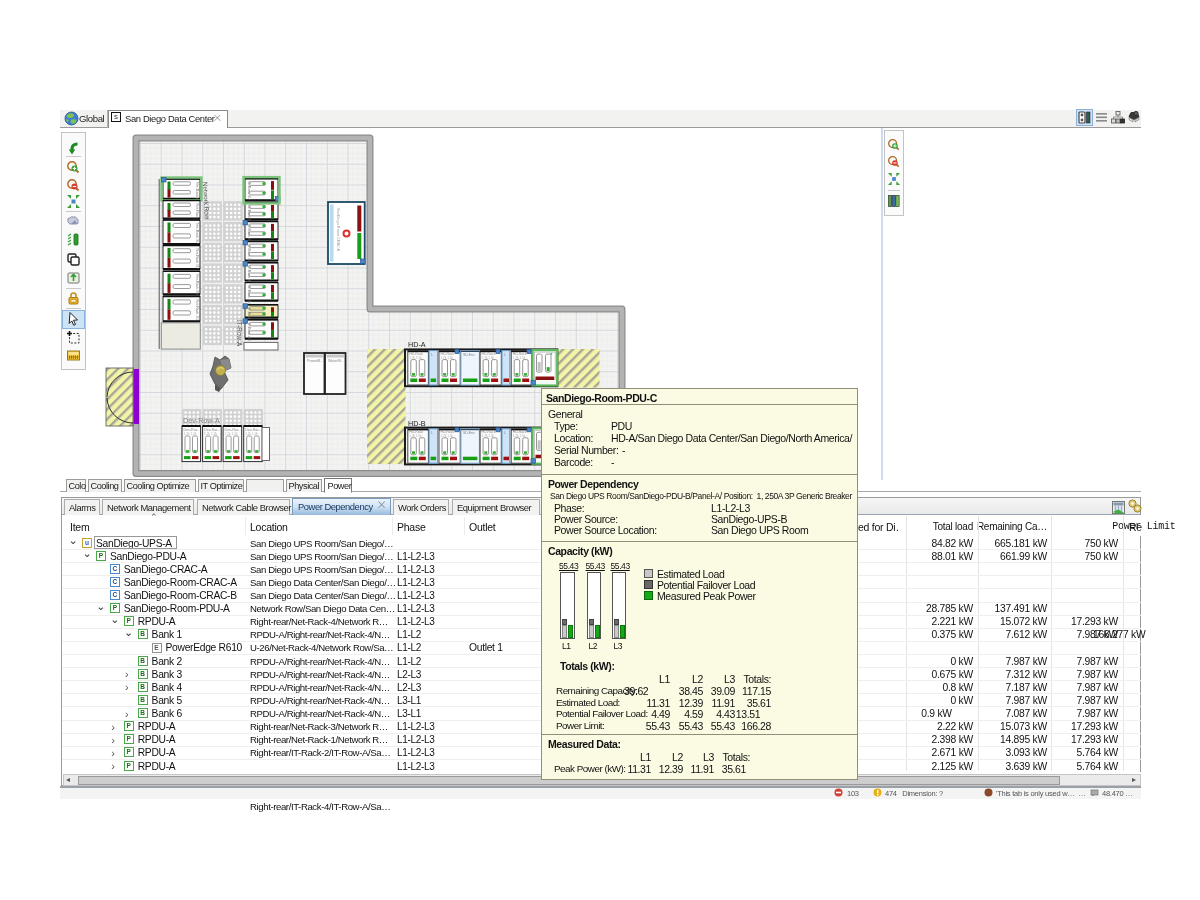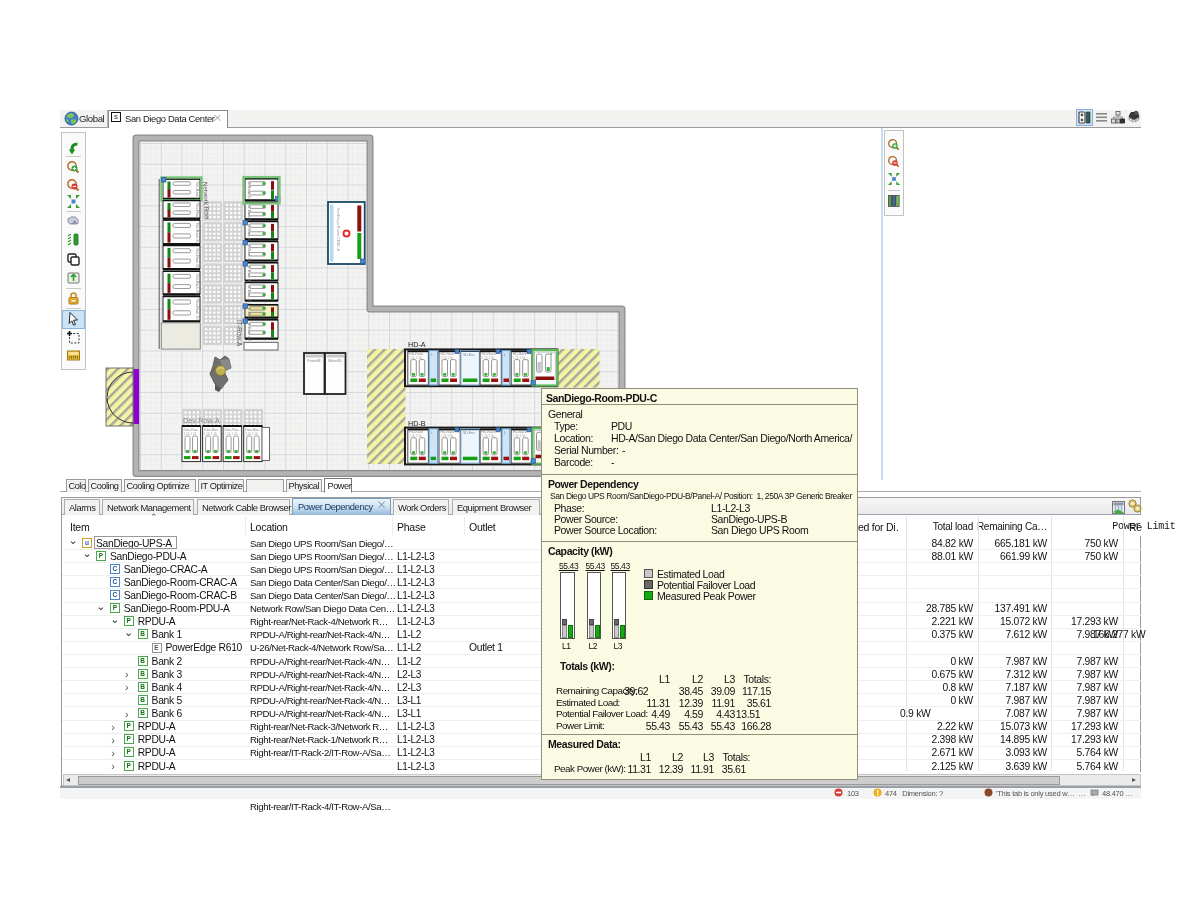--- a/index.html
+++ b/index.html
@@ -689,21 +689,21 @@
 <div class="abs t11" style="left:397px;top:694.94px;font-size:10px;color:#111;letter-spacing:-0.3px;">L3-L1</div>
 <div class="abs" style="left:900px;top:694.9px;width:73px;font-size:10.3px;color:#111;text-align:right;white-space:nowrap;letter-spacing:-0.25px;">0 kW</div>
 <div class="abs" style="left:973px;top:694.9px;width:74px;font-size:10.3px;color:#111;text-align:right;white-space:nowrap;letter-spacing:-0.25px;">7.987 kW</div>
 <div class="abs" style="left:1046px;top:694.9px;width:72px;font-size:10.3px;color:#111;text-align:right;white-space:nowrap;letter-spacing:-0.25px;">7.987 kW</div>
 <div class="abs" style="left:62px;top:719.5799999999999px;width:1079px;height:0.6px;background:#efefef;"></div>
 <div class="abs t11" style="left:125.1px;top:707.56px;font-size:11px;color:#555;">›</div>
 <div class="abs" style="left:137.6px;top:708.1px;width:10px;height:10px;border:1.4px solid #4aa84a;background:#fff;font-size:6.5px;color:#1a6a1a;text-align:center;line-height:8px;font-weight:bold;">B</div>
 <div class="abs t11" style="left:151.6px;top:708.06px;font-size:10.3px;color:#111;letter-spacing:-0.3px;">Bank 6</div>
 <div class="abs t11" style="left:250px;top:708.06px;font-size:9.6px;color:#111;letter-spacing:-0.4px;">RPDU-A/Right-rear/Net-Rack-4/N…</div>
 <div class="abs t11" style="left:397px;top:708.06px;font-size:10px;color:#111;letter-spacing:-0.3px;">L3-L1</div>
-<div class="abs" style="left:900px;top:708.1px;width:73px;font-size:10.3px;color:#111;text-align:left;white-space:nowrap;letter-spacing:-0.25px;">0.9 kW</div>
+<div class="abs" style="left:900px;top:708.1px;width:73px;font-size:10.3px;color:#111;text-align:center;white-space:nowrap;letter-spacing:-0.25px;">0.9 kW</div>
 <div class="abs" style="left:973px;top:708.1px;width:74px;font-size:10.3px;color:#111;text-align:right;white-space:nowrap;letter-spacing:-0.25px;">7.087 kW</div>
 <div class="abs" style="left:1046px;top:708.1px;width:72px;font-size:10.3px;color:#111;text-align:right;white-space:nowrap;letter-spacing:-0.25px;">7.987 kW</div>
 <div class="abs" style="left:62px;top:732.6999999999999px;width:1079px;height:0.6px;background:#efefef;"></div>
 <div class="abs t11" style="left:111.2px;top:720.68px;font-size:11px;color:#555;">›</div>
 <div class="abs" style="left:123.7px;top:721.2px;width:10px;height:10px;border:1.4px solid #4aa84a;background:#fff;font-size:6.5px;color:#1a6a1a;text-align:center;line-height:8px;font-weight:bold;">P</div>
 <div class="abs t11" style="left:137.7px;top:721.18px;font-size:10.3px;color:#111;letter-spacing:-0.3px;">RPDU-A</div>
 <div class="abs t11" style="left:250px;top:721.18px;font-size:9.6px;color:#111;letter-spacing:-0.4px;">Right-rear/Net-Rack-3/Network R…</div>
 <div class="abs t11" style="left:397px;top:721.18px;font-size:10px;color:#111;letter-spacing:-0.3px;">L1-L2-L3</div>
 <div class="abs" style="left:900px;top:721.2px;width:73px;font-size:10.3px;color:#111;text-align:right;white-space:nowrap;letter-spacing:-0.25px;">2.22 kW</div>
 <div class="abs" style="left:973px;top:721.2px;width:74px;font-size:10.3px;color:#111;text-align:right;white-space:nowrap;letter-spacing:-0.25px;">15.073 kW</div>

